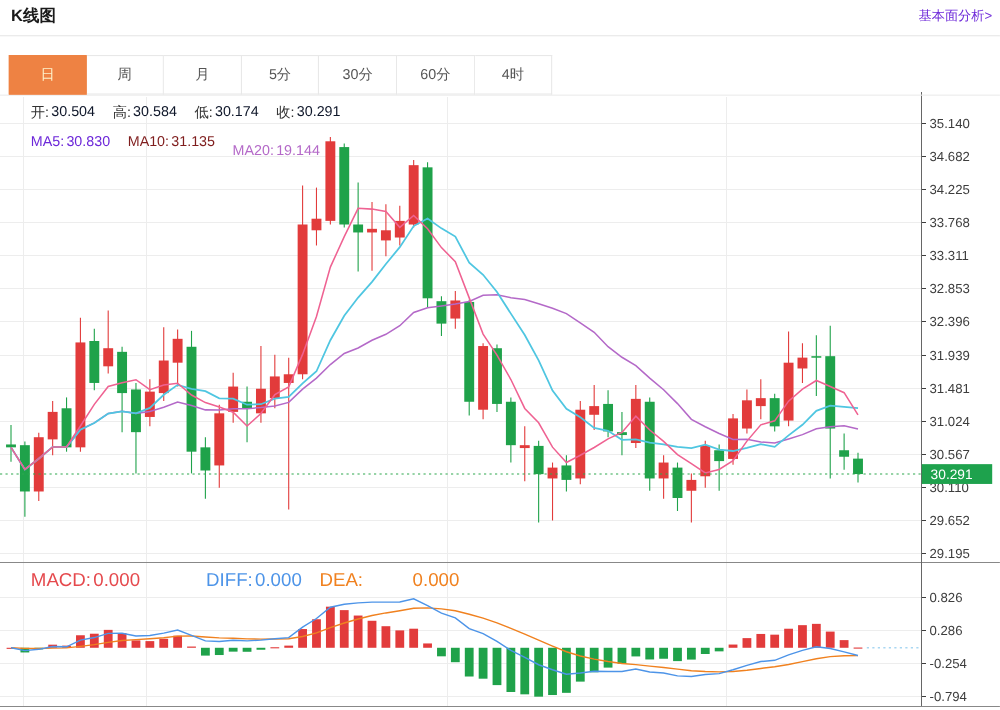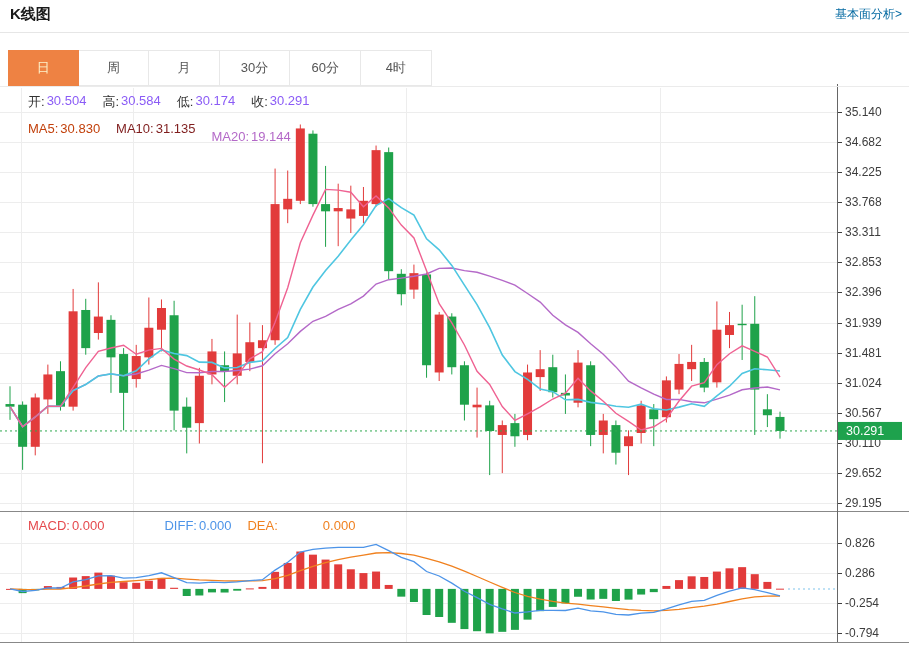--- a/index.html
+++ b/index.html
@@ -1,35 +1,35 @@
 <!DOCTYPE html>
 <html><head>
 <meta charset="utf-8">
 <style>
   html,body{margin:0;padding:0;background:#fff;}
   body{width:909px;height:645px;overflow:hidden;font-family:"Liberation Sans","DejaVu Sans",sans-serif;}
   .app{position:relative;width:909px;height:645px;background:#fff;}
   svg#chart{position:absolute;left:0;top:0;}
   .hdr{position:absolute;left:10px;top:5px;width:892px;display:flex;justify-content:space-between;align-items:center;z-index:5;}
   .hdr .title{font-size:15px;font-weight:bold;color:#1a1a1a;}
-  .hdr .link{font-size:12px;color:#0369a1;text-decoration:none;cursor:pointer;}
+  .hdr .link{font-size:12px;color:#6d28d9;text-decoration:none;cursor:pointer;}
   .hdr-divider{position:absolute;left:0;top:32px;width:909px;border-top:1px solid #e6e6e6;z-index:4;}
   .tabs{position:absolute;left:8px;top:50px;display:flex;z-index:5;}
   .tab{box-sizing:border-box;width:70.6px;height:36px;line-height:34px;text-align:center;font-size:13px;color:#555;background:#fff;border:1px solid #e8e8e8;border-left:none;cursor:pointer;}
   .tab:first-child{border-left:1px solid #e8e8e8;}
   .tab.sel{background:#ee8243;border-color:#ee8243;color:#fdf3cc;}
   .tabs-underline{position:absolute;left:0;top:86px;width:909px;border-top:1px solid #ebebeb;z-index:3;}
   .row{position:absolute;left:28px;display:flex;align-items:center;z-index:5;font-size:13px;white-space:nowrap;}
   .row.quote{top:93px;}
   .row.ma{top:113px;}
-  .row.macd{top:518px;font-size:13px;}
+  .row.macd{top:518px;font-size:17px;}
   .row .item{margin-right:16px;display:flex;}
   .row .lab{color:#333;}
   .row .val{margin-left:2px;}
-  .quote .val{color:#8b5cf6;}
+  .quote .val{color:#0f172a;}
 </style>
 </head>
 <body>
 
 <div class="app">
   <svg id="chart" width="909" height="645">
       <line x1="21.5" y1="88" x2="21.5" y2="642" stroke="#ededed" shape-rendering="crispEdges"></line>
       <line x1="133.5" y1="88" x2="133.5" y2="642" stroke="#ededed" shape-rendering="crispEdges"></line>
       <line x1="406.5" y1="88" x2="406.5" y2="642" stroke="#ededed" shape-rendering="crispEdges"></line>
       <line x1="660.5" y1="88" x2="660.5" y2="642" stroke="#ededed" shape-rendering="crispEdges"></line>
@@ -294,20 +294,21 @@
   <div class="hdr">
     <span class="title">K线图</span>
     <a class="link">基本面分析&gt;</a>
   </div>
   <div class="hdr-divider"></div>
 
   <div class="tabs" id="tabs">
       <div class="tab sel">日</div>
       <div class="tab">周</div>
       <div class="tab">月</div>
+      <div class="tab">5分</div>
       <div class="tab">30分</div>
       <div class="tab">60分</div>
       <div class="tab">4时</div>
     </div>
   <div class="tabs-underline"></div>
 
   <div class="row quote">
     <span class="item">
         <span class="lab">开:</span>
         <span class="val">30.504</span>
@@ -320,21 +321,21 @@
         <span class="lab">低:</span>
         <span class="val">30.174</span>
       </span>
     <span class="item">
         <span class="lab">收:</span>
         <span class="val">30.291</span>
       </span>
   </div>
 
   <div class="row ma">
-    <span class="item" style="color: #c2410c; align-items: center;">
+    <span class="item" style="color: #6d28d9; align-items: center;">
         <span>MA5:</span>
         <span class="val">30.830</span>
       </span>
     <span class="item" style="color: #7f1d1d;">
         <span>MA10:</span>
         <span class="val">31.135</span>
       </span>
     <span class="item" style="color: rgb(180, 105, 200); margin-top: 16px;">
         <span>MA20:</span>
         <span class="val">19.144</span>

